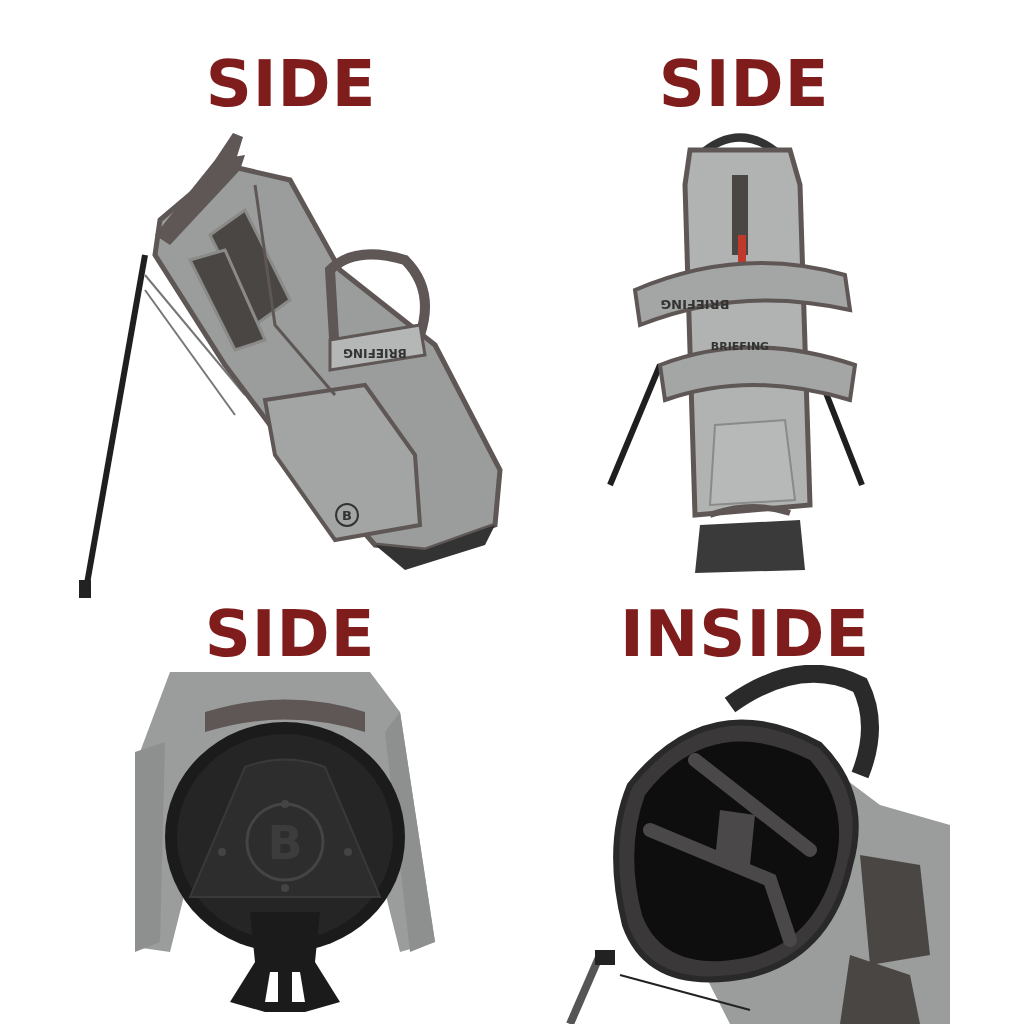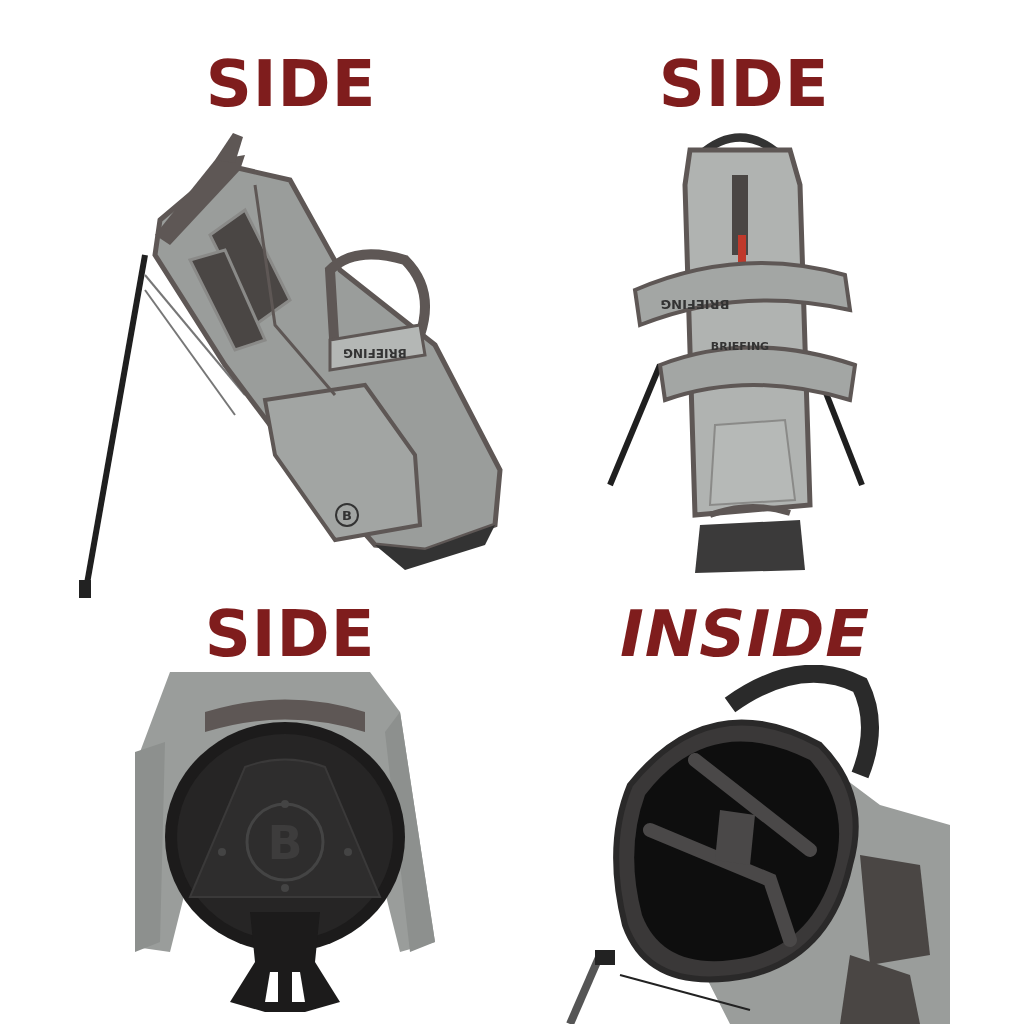--- a/index.html
+++ b/index.html
@@ -9,21 +9,21 @@
            letter-spacing: 1px; line-height: 1; text-align: center; }
   .panel { position: absolute; }
   .panel svg { width: 100%; height: 100%; display: block; }
 </style>
 </head>
 <body>
 
 <div class="label" style="left:196px; top:52px; width:190px;">SIDE</div>
 <div class="label" style="left:634px; top:52px; width:220px;">SIDE</div>
 <div class="label" style="left:184px; top:602px; width:212px;">SIDE</div>
-<div class="label" style="left:610px; top:602px; width:270px;font-style:italic;">INSIDE</div>
+<div class="label" style="left:610px; top:602px; width:270px;">INSIDE</div>
 
 <div class="panel" style="left:75px; top:125px; width:440px; height:480px;">
   <svg viewBox="0 0 440 480">
 
     <line x1="70" y1="130" x2="10" y2="470" stroke="#1f1f1f" stroke-width="6"></line>
     <rect x="4" y="455" width="12" height="18" fill="#222"></rect>
     <line x1="70" y1="150" x2="170" y2="270" stroke="#777" stroke-width="2"></line>
     <line x1="70" y1="165" x2="160" y2="290" stroke="#777" stroke-width="2"></line>
 
     <path d="M85 95 L150 40 L215 55 L265 145 L360 220 L425 345 L420 400 L350 425 L300 420 L195 300 L150 240 L80 130 Z" fill="#9a9d9b" stroke="#5e5755" stroke-width="5"></path>

